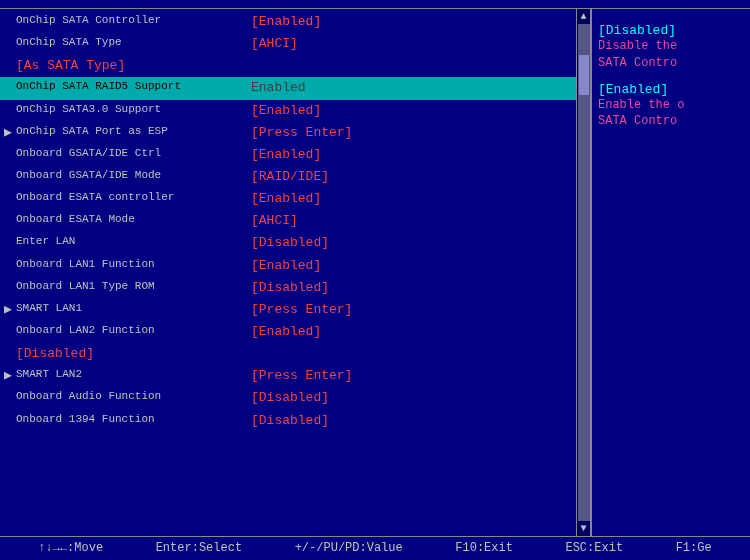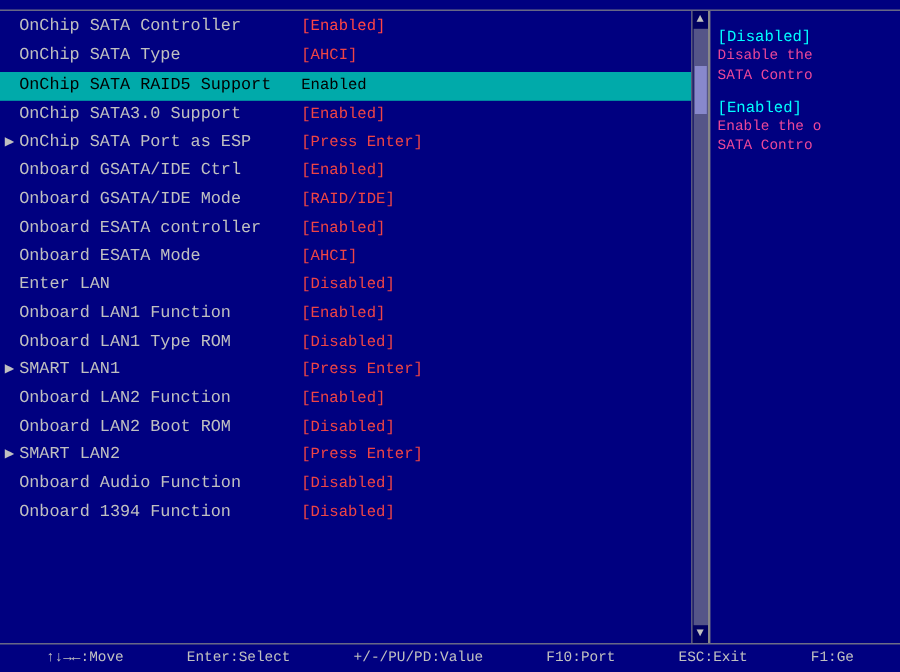--- a/index.html
+++ b/index.html
@@ -123,33 +123,33 @@
     .menu-row.selected {
       background: #00aaaa;
       color: #000000;
     }
 
     .menu-row.selected .row-label {
       color: #000000;
     }
 
     .menu-row.selected .row-value {
-      color: #000000;
+      color: #404040;
     }
 
     .row-arrow {
       width: 12px;
       color: #c0c0c0;
       font-size: 13px;
     }
 
     .row-label {
       color: #c0c0c0;
       min-width: 235px;
-      font-size: 14px;
+      font-size: 11px;
     }
 
     .row-value {
       color: #00ffff;
       font-size: 13px;
     }
 
     .row-value.bracket {
       color: #ef4444;
     }
@@ -192,20 +192,21 @@
           <span class="row-label">OnChip SATA Controller</span>
           <span class="row-value enabled-red">[Enabled]</span>
         </div>
         <div class="menu-row">
           <span class="row-arrow"> </span>
           <span class="row-label">OnChip SATA Type</span>
           <span class="row-value bracket">[AHCI]</span>
         </div>
         <div class="menu-row">
           <span class="row-arrow"> </span>
+          <span class="row-value bracket">[As SATA Type]</span>
         </div>
         <div class="menu-row selected">
           <span class="row-arrow"> </span>
           <span class="row-label">OnChip SATA RAID5 Support</span>
           <span class="row-value enabled-red">Enabled</span>
         </div>
         <div class="menu-row">
           <span class="row-arrow"> </span>
           <span class="row-label">OnChip SATA3.0 Support</span>
           <span class="row-value bracket">[Enabled]</span>
@@ -255,21 +256,20 @@
           <span class="row-label">SMART LAN1</span>
           <span class="row-value bracket">[Press Enter]</span>
         </div>
         <div class="menu-row">
           <span class="row-arrow"> </span>
           <span class="row-label">Onboard LAN2 Function</span>
           <span class="row-value bracket">[Enabled]</span>
         </div>
         <div class="menu-row">
           <span class="row-arrow"> </span>
-          <span class="row-label">Onboard LAN2 Boot ROM</span>
           <span class="row-value bracket">[Disabled]</span>
         </div>
         <div class="menu-row">
           <span class="row-arrow">▶</span>
           <span class="row-label">SMART LAN2</span>
           <span class="row-value bracket">[Press Enter]</span>
         </div>
         <div class="menu-row">
           <span class="row-arrow"> </span>
           <span class="row-label">Onboard Audio Function</span>
@@ -302,18 +302,18 @@
         <div class="help-text">Enable the o<br>SATA Contro</div>
       </div>
     </div>
   </div>
 
   <div class="bottom-bar">
     <div class="bottom-row" id="bottom-row-1">
         <span>↑↓→←:Move</span>
         <span>Enter:Select</span>
         <span>+/-/PU/PD:Value</span>
-        <span>F10:Port</span>
+        <span>F10:Exit</span>
         <span>ESC:Exit</span>
         <span>F1:Ge</span>
       </div>
   </div>
 </div>
 
 </body></html>

